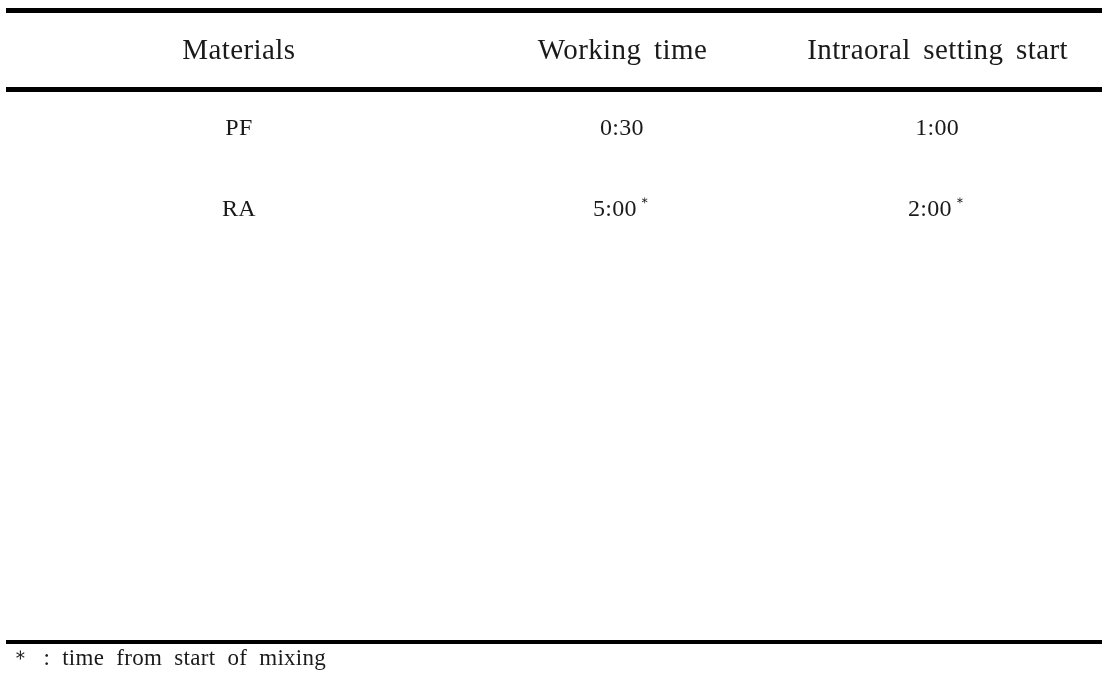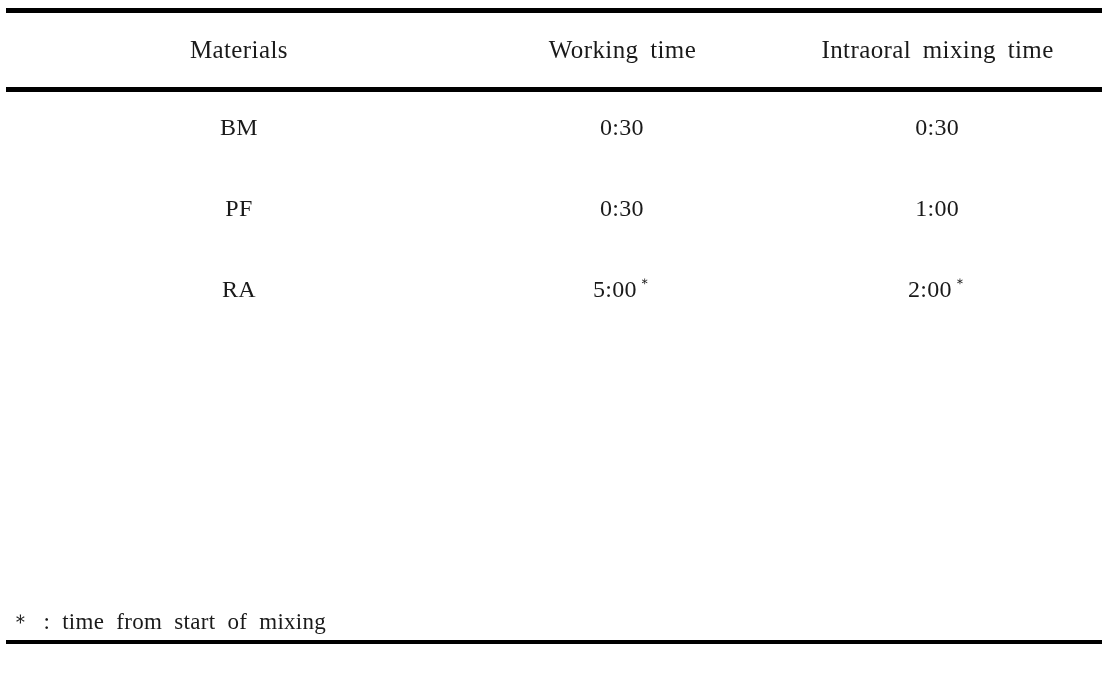--- a/index.html
+++ b/index.html
@@ -51,21 +51,21 @@
     vertical-align: middle;
     font-weight: normal;
   }
 
   col.col-materials { width: 42.5%; }
   col.col-working   { width: 27.5%; }
   col.col-intraoral { width: 30.0%; }
 
   thead th {
     height: 75px;
-    font-size: 25px;
+    font-size: 29px;
     letter-spacing: 0.4px;
     word-spacing: 5px;
   }
 
   tbody td {
     height: 81px;
     font-size: 24px;
     letter-spacing: 0.3px;
   }
   tbody tr:nth-child(6) td { height: 75px; }
@@ -79,21 +79,21 @@
   .footnote-mark {
     font-size: 14px;
     vertical-align: super;
     line-height: 0;
     margin-left: 1px;
   }
 
   
   .footnote {
     position: absolute;
-    top: 608px;
+    top: 644px;
     left: 10px;
     font-size: 23px;
     word-spacing: 6px;
     letter-spacing: 0.3px;
     white-space: nowrap;
   }
   .footnote .fn-star {
     font-size: 21px;
   }
 </style>
@@ -109,29 +109,24 @@
   <table class="data-table">
     <colgroup>
       <col class="col-materials">
       <col class="col-working">
       <col class="col-intraoral">
     </colgroup>
     <thead>
       <tr>
         <th>Materials</th>
         <th>Working  time</th>
-        <th>Intraoral  mixing  time</th>
+        <th>Intraoral  setting  start</th>
       </tr>
     </thead>
     <tbody>
-      <tr>
-        <td>BM</td>
-        <td><span class="cell-value"><span>0:30</span><span class="footnote-mark"></span></span></td>
-        <td><span class="cell-value"><span>0:30</span><span class="footnote-mark"></span></span></td>
-      </tr>
       <tr>
         <td>PF</td>
         <td><span class="cell-value"><span>0:30</span><span class="footnote-mark"></span></span></td>
         <td><span class="cell-value"><span>1:00</span><span class="footnote-mark"></span></span></td>
       </tr>
       <tr>
         <td>RA</td>
         <td><span class="cell-value"><span>5:00</span><span class="footnote-mark">＊</span></span></td>
         <td><span class="cell-value"><span>2:00</span><span class="footnote-mark">＊</span></span></td>
       </tr>

